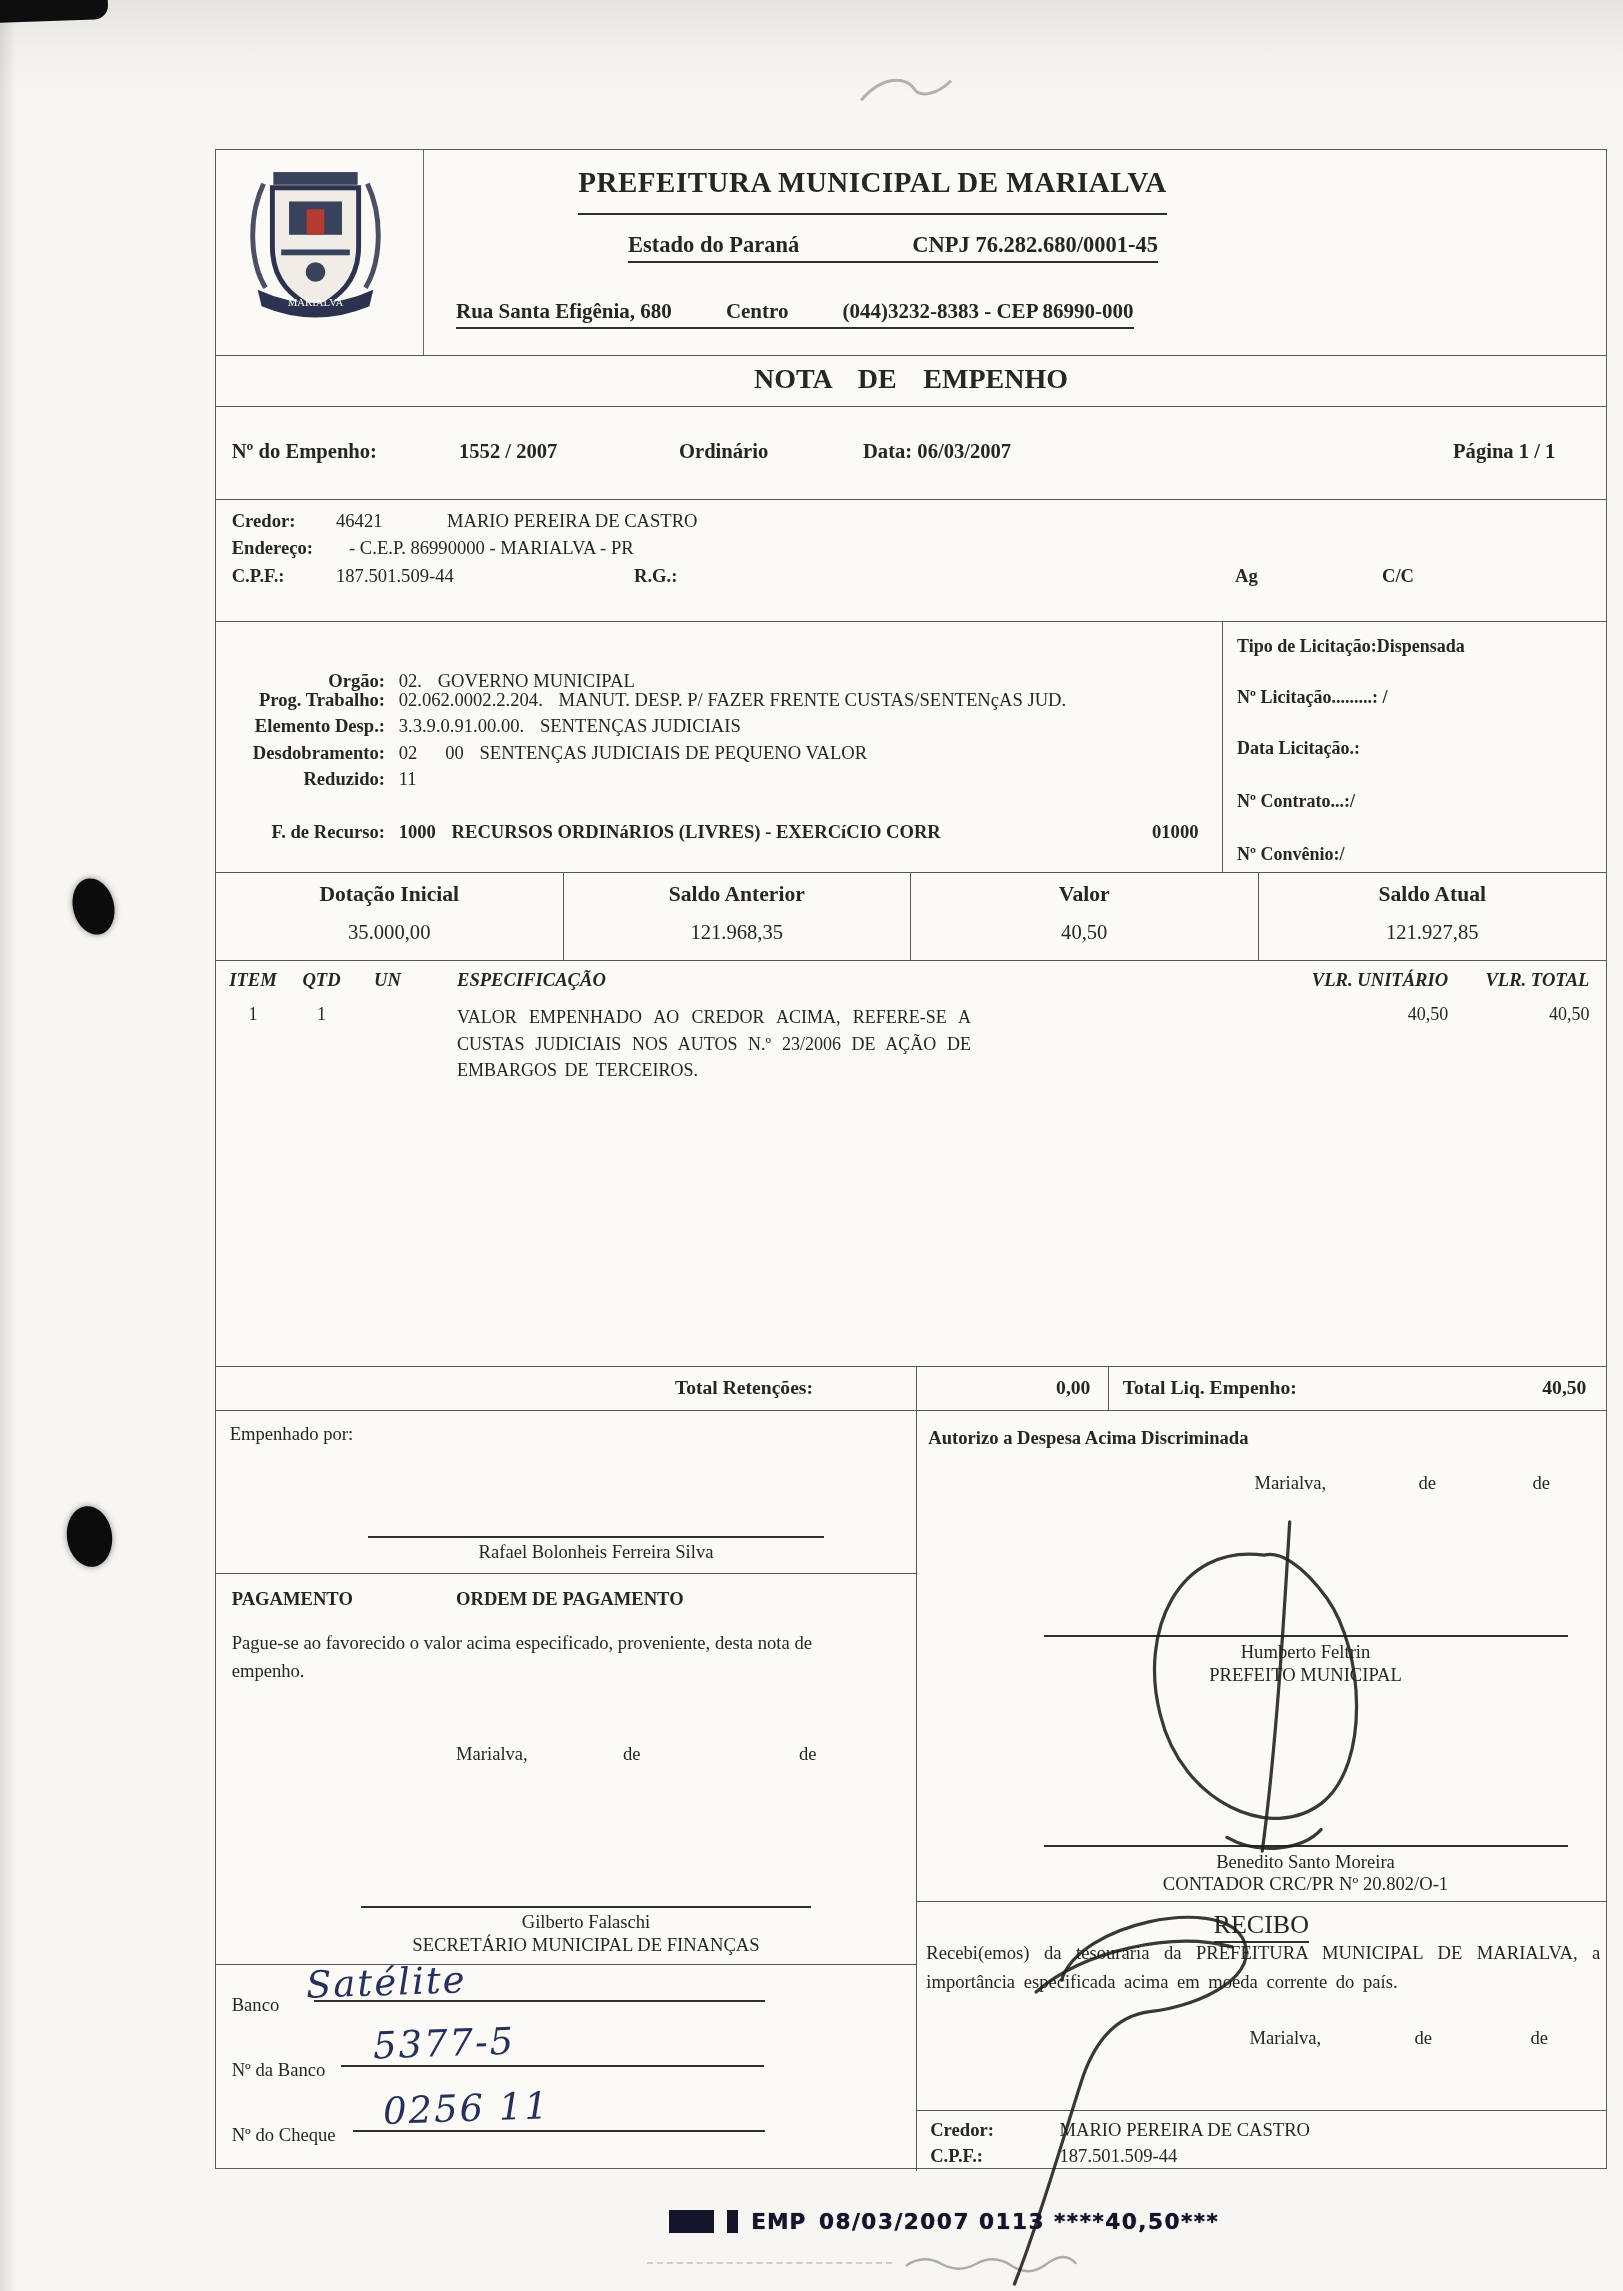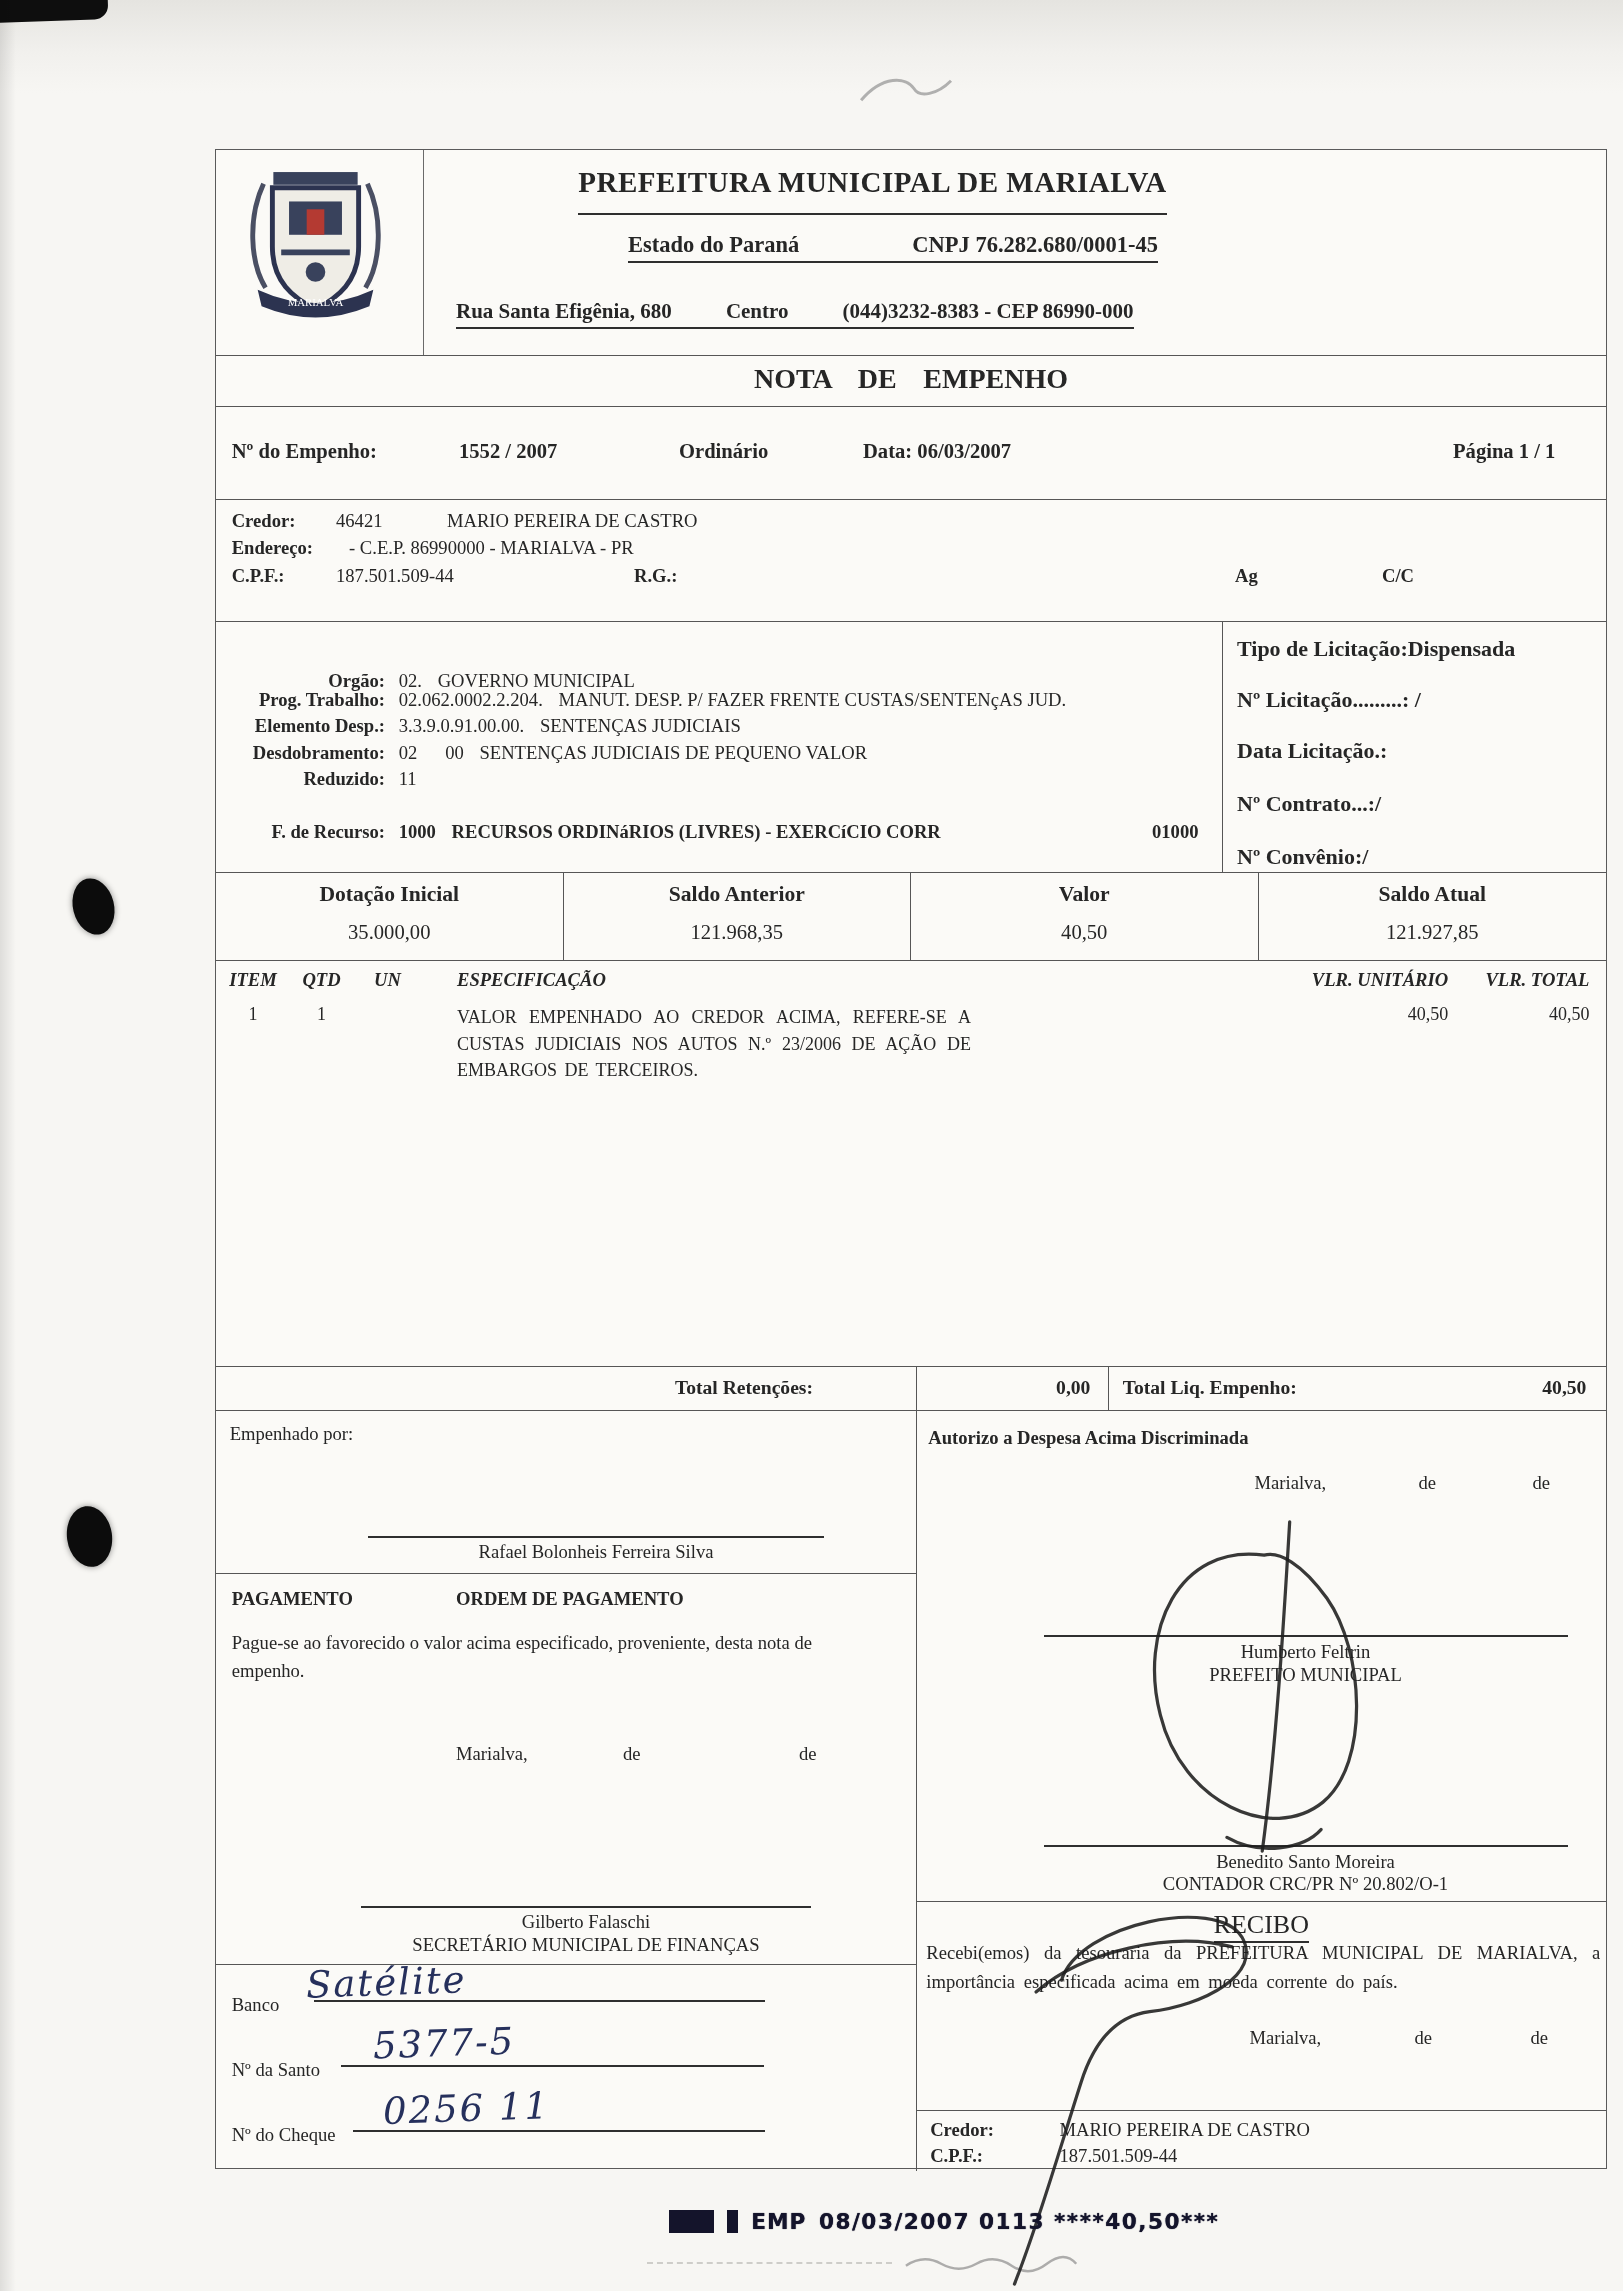--- a/index.html
+++ b/index.html
@@ -58,21 +58,21 @@
   .c-r1 { top:9.8px; } .c-r2 { top:37px; } .c-r3 { top:65px; }
 
   
   .sec-orgao { height:251px; }
   .org-row { position:absolute; left:0; width:995px; font-size:18.6px; white-space:nowrap; }
   .org-label { display:inline-block; width:169px; text-align:right; font-weight:bold; }
   .org-code { margin-left:13.7px; white-space:pre; }
   .org-desc { margin-left:15.7px; }
   .org-extra { position:absolute; left:936px; top:199px; font-weight:bold; }
   .vline-org { position:absolute; left:1006px; top:0; bottom:0; border-left:1px solid #565656; }
-  .lic-line { position:absolute; left:1021px; width:363px; font-weight:bold; font-size:22px; }
+  .lic-line { position:absolute; left:1021px; width:363px; font-weight:bold; font-size:18px; }
 
   
   .sec-saldos { height:88px; display:flex; }
   .saldo-cell { width:348px; text-align:center; border-right:1px solid #565656; padding-top:8.8px; }
   .saldo-cell:last-child { border-right:none; }
   .saldo-h { font-size:21.6px; font-weight:bold; }
   .saldo-v { font-size:20.6px; margin-top:14px; }
 
   
   .sec-itens { height:406px; }
@@ -302,21 +302,21 @@
         <span class="abs" style="left:583px; top:169px;">de</span>
         <div class="sig-line" style="left:145px; width:450px; top:332px;"></div>
         <div class="sig-name" style="left:145px; width:450px; top:337px;">Gilberto Falaschi</div>
         <div class="sig-name" style="left:145px; width:450px; top:360px;">SECRETÁRIO MUNICIPAL DE FINANÇAS</div>
       </div>
 
       <div class="box-banco">
         <span class="abs" style="left:15.7px; top:29px;">Banco</span>
         <div class="fill-line" style="left:98px; width:451px; top:35px;"></div>
         <span class="abs hand" style="left:90px; top:-3.9px;">Satélite</span>
-        <span class="abs" style="left:15.7px; top:94px;">Nº da Santo</span>
+        <span class="abs" style="left:15.7px; top:94px;">Nº da Banco</span>
         <div class="fill-line" style="left:125px; width:423px; top:100px;"></div>
         <span class="abs hand" style="left:157px; top:57px;">5377-5</span>
         <span class="abs" style="left:15.7px; top:159px;">Nº do Cheque</span>
         <div class="fill-line" style="left:137px; width:412px; top:165px;"></div>
         <span class="abs hand" style="left:167px; top:122px;">0256 11</span>
       </div>
     </div>
 
     <div class="bot-right">
       <div class="abs b" style="left:11.8px; top:15.7px;">Autorizo a Despesa Acima Discriminada</div>

